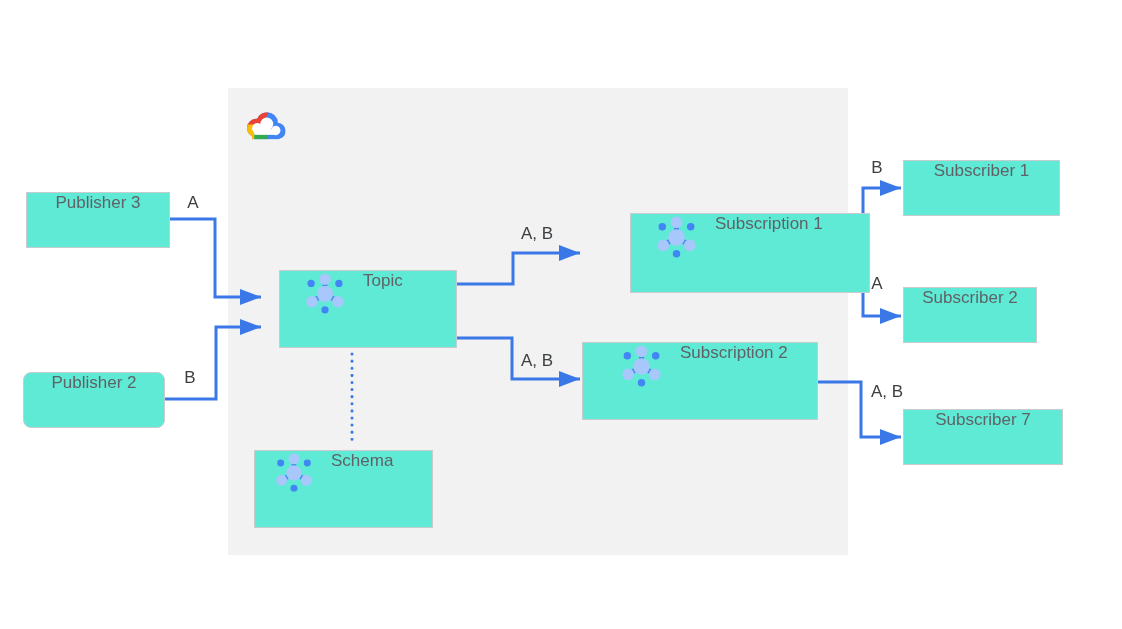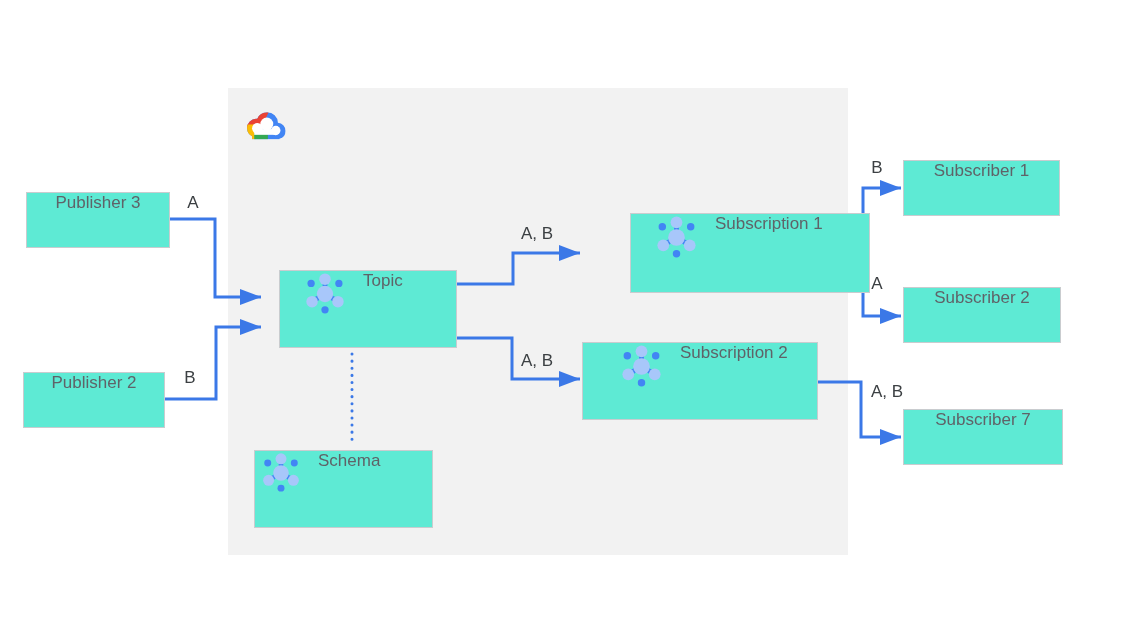--- a/index.html
+++ b/index.html
@@ -17,21 +17,21 @@
   .logo-text{font-size:26px;color:#5f6368;letter-spacing:0px;white-space:nowrap;}
   .logo-text .brand{font-weight:500;}
   .logo-text .product{font-weight:400;margin-left:7px;color:#5f6368;}
   .edges-svg{position:absolute;left:0;top:0;pointer-events:none;}
   .node{
     position:absolute;background:#5eead4;border:1px solid #c9cccf;box-sizing:border-box;
     display:flex;justify-content:center;
     color:#5f6368;font-size:17px;white-space:nowrap;
   }
   .node.iconic{justify-content:flex-start;padding-left:22px;gap:15px;}
-  .node.schema-pad{padding-left:4px;}
+  .node.schema-pad{padding-left:17px;}
   .edge-label{
     position:absolute;transform:translate(-50%,-50%);
     color:#3c4043;font-size:17px;white-space:nowrap;
   }
 </style>
 </head>
 <body>
 
 <div class="panel"></div>
 
@@ -77,21 +77,21 @@
     <path d="M822,281 L863,281 L863,316 L901,316" marker-end="url(#arrow)"></path>
     <path d="M818,382 L861,382 L861,437 L901,437" marker-end="url(#arrow)"></path>
     <path d="M352,354 L352,446" stroke-dasharray="0.1 7" stroke-linecap="round"></path>
   </g>
 </svg>
 
 <div class="node" style="left:26px;top:192px;width:144px;height:56px;">
   <span>Publisher 3</span>
 </div>
 
-<div class="node" style="left:23px;top:372px;width:142px;height:56px;">
+<div class="node" style="left:23px;top:372px;width:142px;height:56px;border-radius:8px;">
   <span>Publisher 2</span>
 </div>
 
 <div class="node iconic" style="left:263px;top:270px;width:178px;height:78px;margin-left:16px;">
   <span style="display:inline-flex;">
     <svg width="46" height="46" viewBox="0 0 48 48" aria-hidden="true">
       <g stroke="#4285f4" stroke-width="5">
         <line x1="24" y1="24" x2="24" y2="9"></line>
         <line x1="24" y1="24" x2="11" y2="31.5"></line>
         <line x1="24" y1="24" x2="37" y2="31.5"></line>
@@ -165,21 +165,21 @@
       <circle cx="24" cy="40.5" r="3.8" fill="#4285f4"></circle>
     </svg>
   </span>
   <span>Subscription 2</span>
 </div>
 
 <div class="node" style="left:903px;top:160px;width:157px;height:56px;">
   <span>Subscriber 1</span>
 </div>
 
-<div class="node" style="left:903px;top:287px;width:158px;height:56px;">
+<div class="node" style="left:903px;top:287px;width:134px;height:56px;">
   <span>Subscriber 2</span>
 </div>
 
 <div class="node" style="left:903px;top:409px;width:160px;height:56px;">
   <span>Subscriber 7</span>
 </div>
 
 <span class="edge-label" style="left:193px;top:203px;">A</span>
 <span class="edge-label" style="left:190px;top:378px;">B</span>
 <span class="edge-label" style="left:537px;top:234px;">A, B</span>

